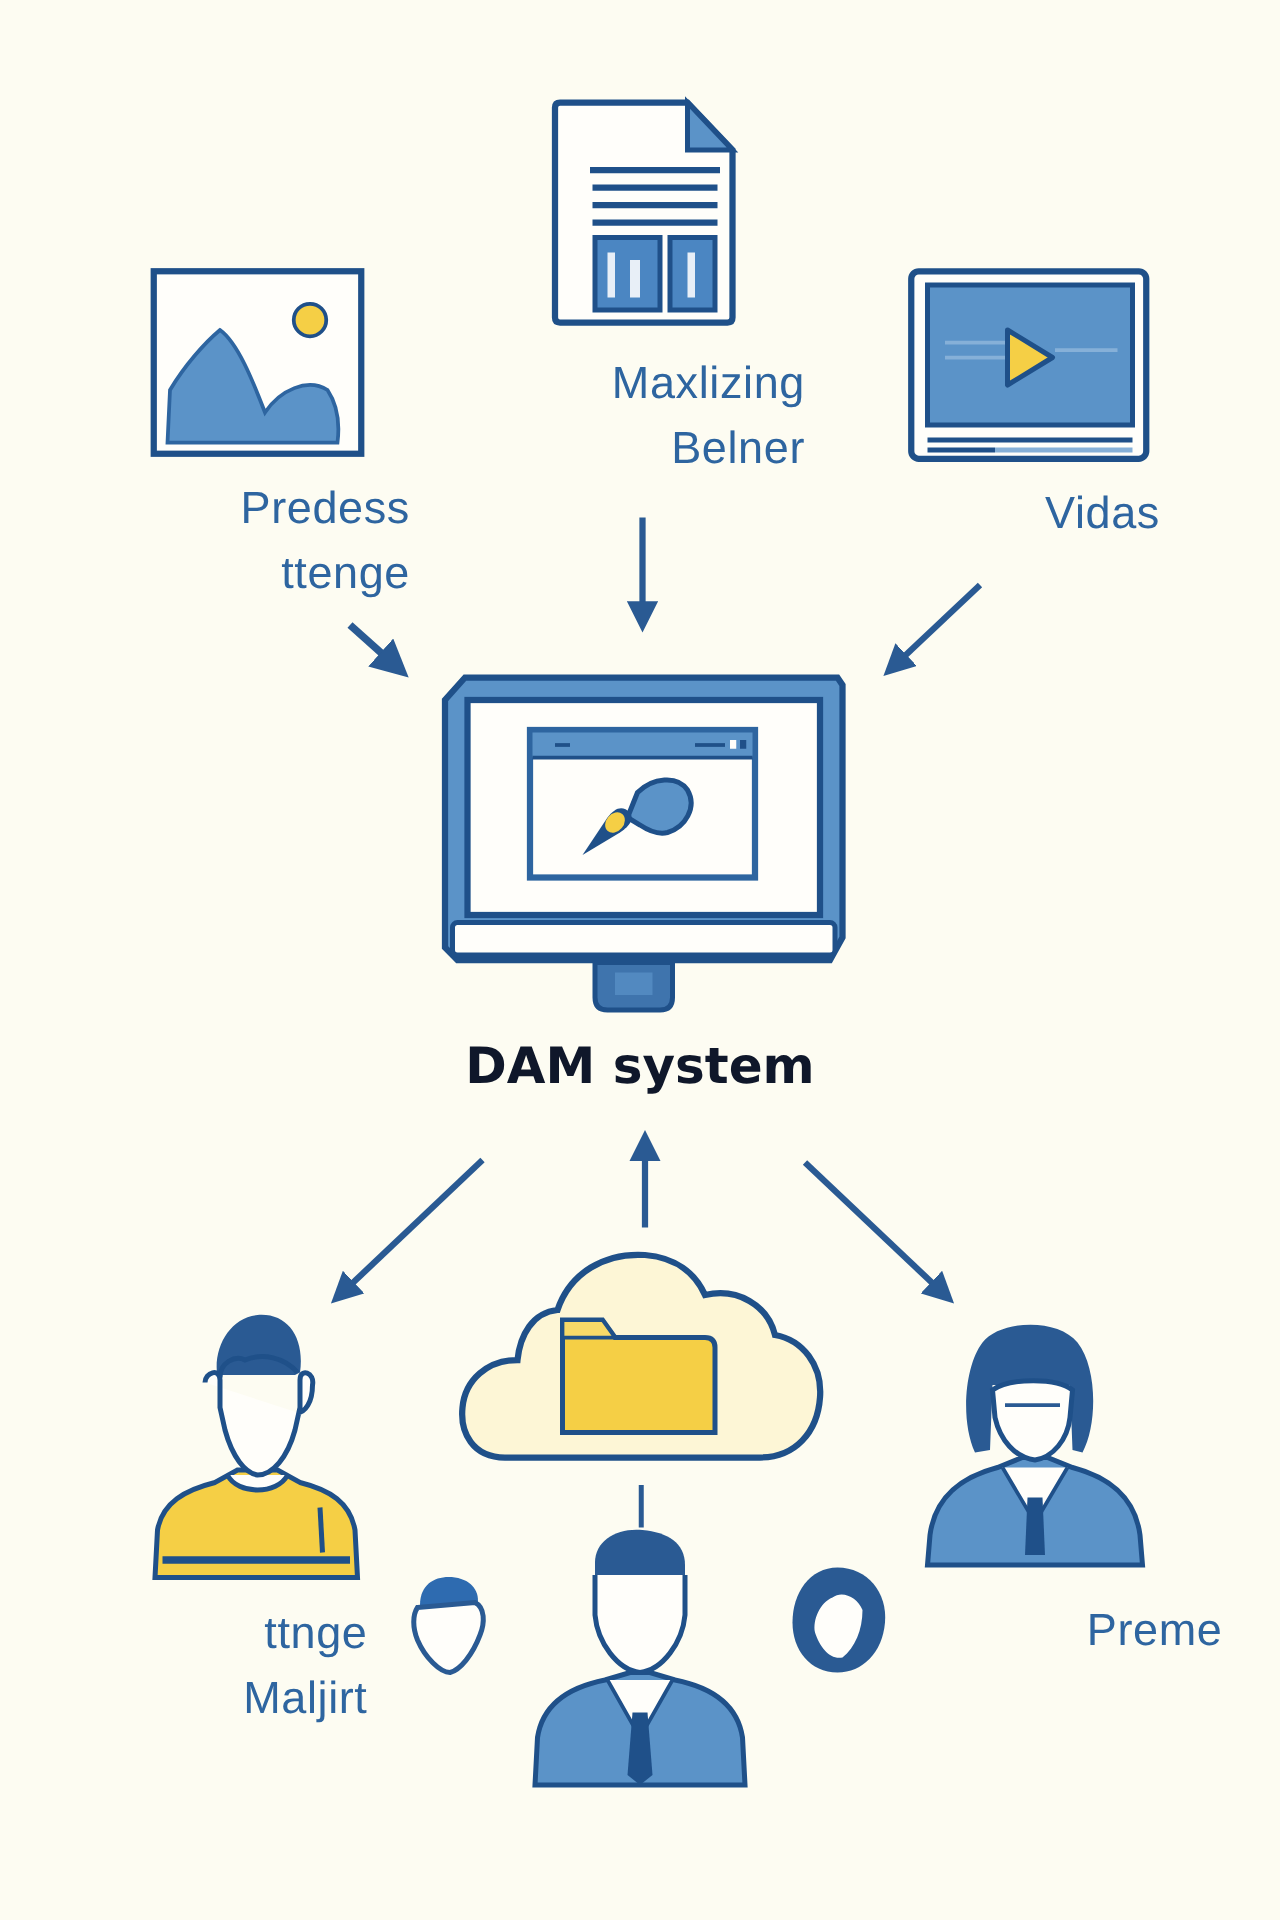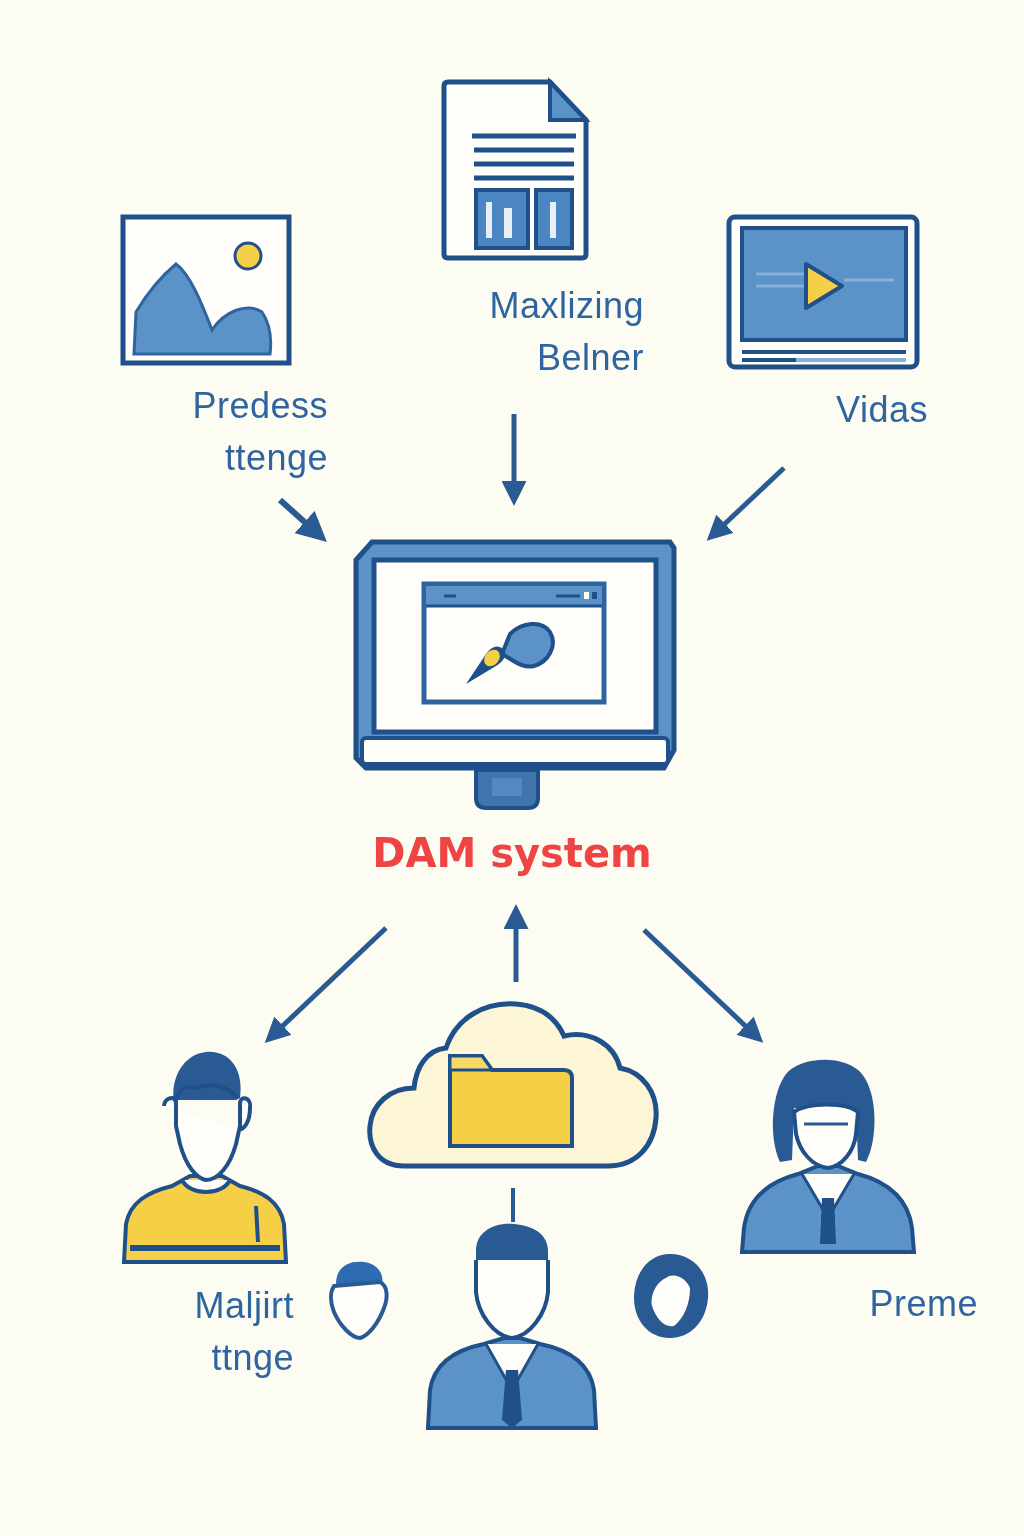--- a/index.html
+++ b/index.html
@@ -16,21 +16,21 @@
     color: #2e65a0;
     font-family: Liberation Sans, sans-serif;
     font-size: 36px;
     line-height: 52px;
     text-align: right;
     letter-spacing: 0.5px;
   }
   .label span { display: block; }
   .title-label {
     position: absolute;
-    color: #ef4444;
+    color: #0f172a;
     font-family: "DejaVu Sans", sans-serif;
     font-weight: bold;
     font-size: 40px;
     text-align: center;
   }
   svg { overflow: visible; }
 </style>
 </head>
 <body>
 
@@ -144,22 +144,22 @@
     <path d="M4,216 L6,178 C10,156 28,146 52,140 L70,130 L102,130 L120,140 C144,146 160,156 164,178 L166,216 Z" fill="#f5cf45" stroke="#1f5089" stroke-width="4"></path>
     <line x1="10" y1="202" x2="160" y2="202" stroke="#1f5089" stroke-width="6"></line>
     <path d="M136,160 L138,196" stroke="#1f5089" stroke-width="4" fill="none"></path>
     <path d="M62,134 C70,150 102,150 110,134" fill="#fffefa" stroke="#1f5089" stroke-width="4"></path>
     <path d="M54,56 C50,32 64,8 86,6 C110,4 124,24 120,52 L116,54 L58,54 Z" fill="#2a5a93"></path>
     <path d="M44,60 C44,52 56,48 56,58 L56,80 L60,98 C66,120 76,132 86,134 C98,134 110,120 116,98 L120,80 L120,58 C120,48 132,52 130,62 C130,76 124,84 118,84" fill="#fffefa" stroke="#1f5089" stroke-width="4"></path>
     <path d="M56,56 C56,44 68,38 76,42 C90,36 108,40 118,52" fill="none" stroke="#1f5089" stroke-width="4"></path>
   </svg>
 </div>
 <div class="label" style="left:94px;top:1280px;width:200px">
+  <span>ttnge</span>
   <span>Maljirt</span>
-  <span>ttnge</span>
 </div>
 
 <div class="abs" style="left:328px;top:1258px">
   <svg width="64" height="84">
     <path d="M8,26 C8,8 22,2 36,4 C50,6 56,16 54,26 Z" fill="#2e6bb0"></path>
     <path d="M6,28 L52,24 C60,28 60,40 56,50 C50,66 40,78 32,80 C24,80 12,68 6,54 C2,44 2,34 6,28 Z" fill="#fffefa" stroke="#2a5a93" stroke-width="4"></path>
   </svg>
 </div>
 
 <div class="abs" style="left:424px;top:1220px">

